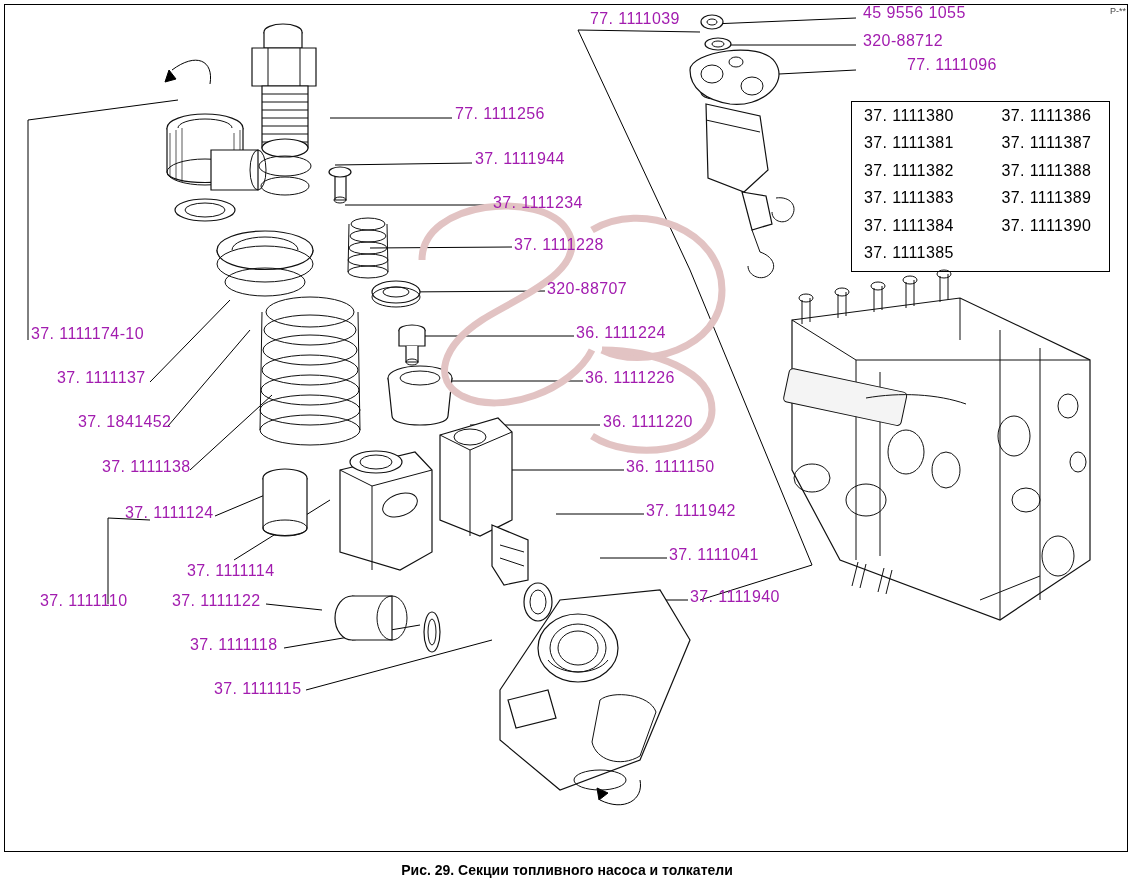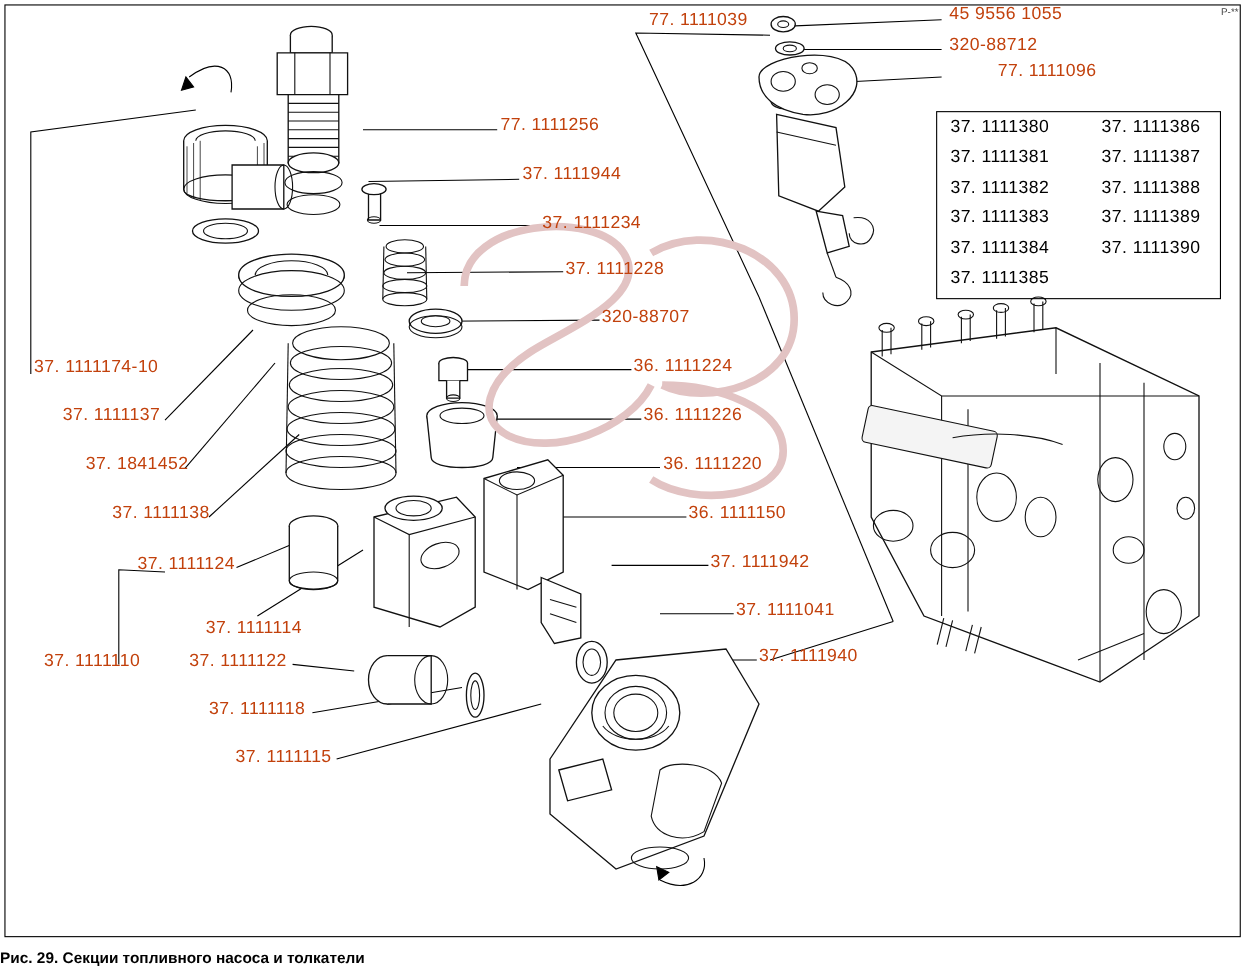--- a/index.html
+++ b/index.html
@@ -49,21 +49,21 @@
     position: absolute;
     left: 392px;
     top: 170px;
     width: 350px;
     height: 300px;
   }
   .label {
     position: absolute;
     font-family: "Liberation Sans", sans-serif;
     font-size: 16px;
-    color: #c2410c;
+    color: #a21caf;
     white-space: nowrap;
     letter-spacing: 0.4px;
   }
   .table-box {
     position: absolute;
     left: 851px;
     top: 101px;
     width: 259px;
     height: 171px;
     border: 1px solid #000;
@@ -82,21 +82,21 @@
     padding-left: 12px;
     letter-spacing: 0.4px;
   }
   .table-box .cell.c1 { width: 140px; }
   .table-box .cell.c2 { width: 120px; }
   .caption {
     position: absolute;
     left: 0;
     top: 862px;
     width: 1134px;
-    text-align: left;
+    text-align: center;
     font-size: 14px;
     font-weight: 700;
     font-family: "Liberation Sans", sans-serif;
     color: #000;
   }
   .corner {
     position: absolute;
     right: 8px;
     top: 6px;
     font-size: 9px;

